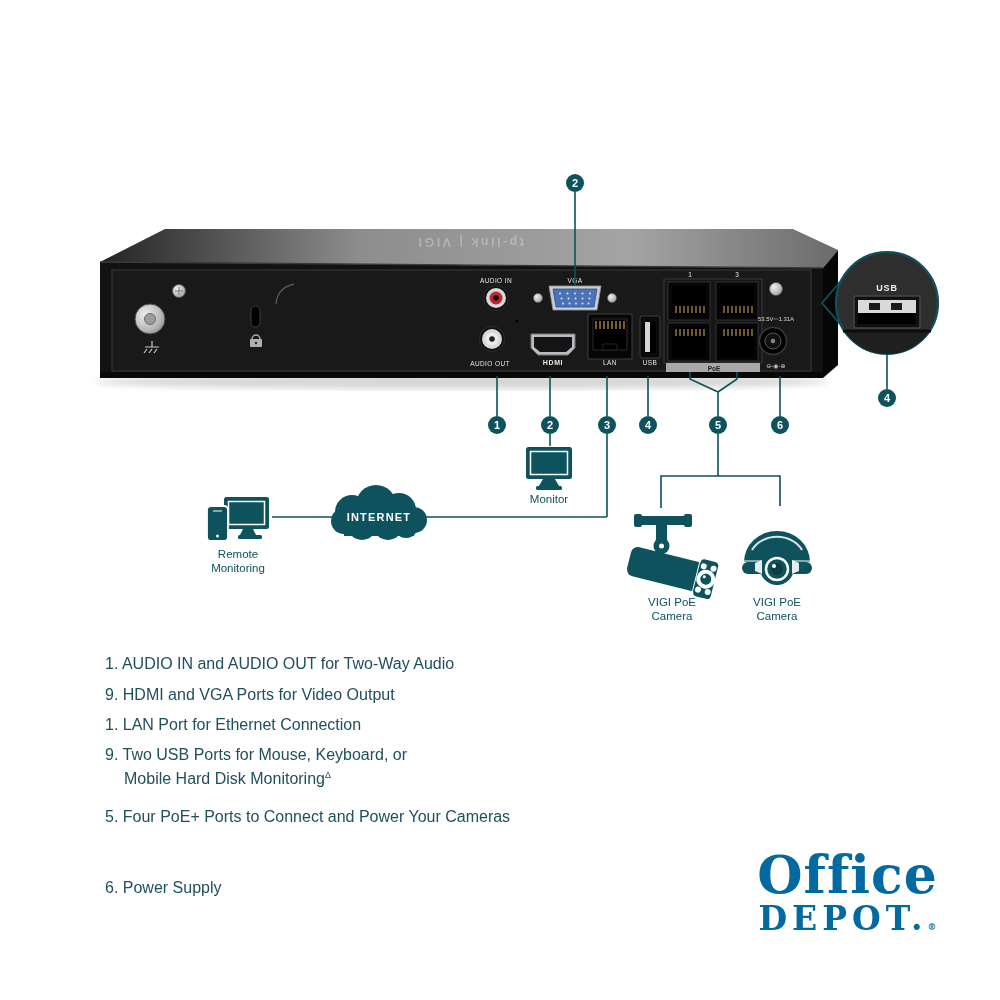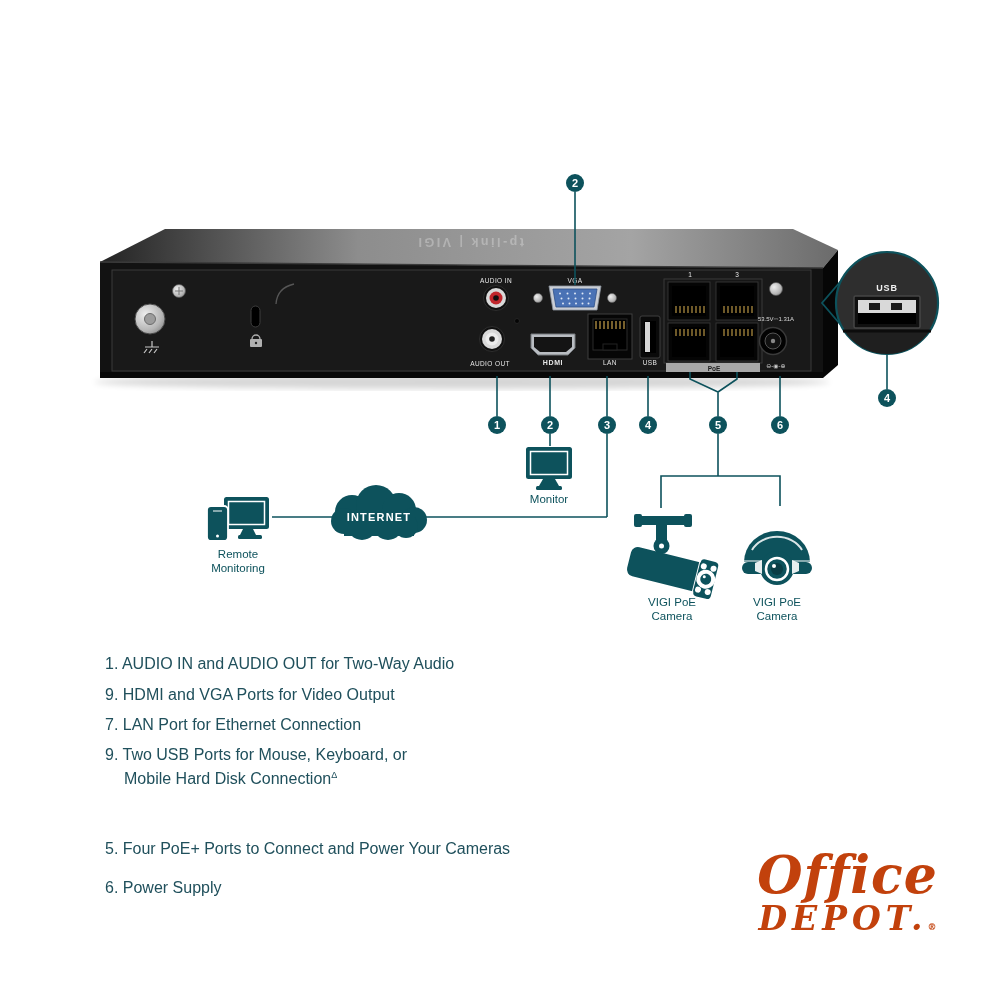--- a/index.html
+++ b/index.html
@@ -2,22 +2,22 @@
 <html><head>
 <meta charset="utf-8">
 <style>
   html,body{margin:0;padding:0;background:#fff;}
   .canvas{position:relative;width:1000px;height:1000px;background:#ffffff;overflow:hidden;
           font-family:"Liberation Sans",sans-serif;}
   svg{position:absolute;left:0;top:0;font-family:"Liberation Sans",sans-serif;}
   .feat{position:absolute;left:105px;font-size:16px;color:#20505c;white-space:nowrap;height:22px;}
   .feat.indent{left:124px;}
   .feat sup{font-size:9px;vertical-align:super;}
-  .wm{position:absolute;left:745px;top:849px;width:205px;text-align:center;color:#c2410c;
-      font-family:"DejaVu Serif","Liberation Serif",serif;font-weight:bold;line-height:1;font-style:italic;}
+  .wm{position:absolute;left:745px;top:849px;width:205px;text-align:center;color:#0369a1;
+      font-family:"DejaVu Serif","Liberation Serif",serif;font-weight:bold;line-height:1;}
   .wm1{font-size:52px;letter-spacing:1px;}
   .wm2{font-size:33px;letter-spacing:5px;margin-top:1px;white-space:nowrap;}
   .wm2 .reg{font-size:9px;letter-spacing:0;vertical-align:baseline;}
 </style>
 </head>
 <body>
 
 <div class="canvas">
 
 <svg width="1000" height="1000" viewBox="0 0 1000 1000">
@@ -323,24 +323,24 @@
       </g>
     </g>
     <text x="777" y="606" font-size="11.5" fill="#0d525c" text-anchor="middle">VIGI PoE</text>
     <text x="777" y="620" font-size="11.5" fill="#0d525c" text-anchor="middle">Camera</text>
   </g>
 </svg>
 
   <div>
     <div class="feat" style="top:655px">1. AUDIO IN and AUDIO OUT for Two-Way Audio</div>
     <div class="feat" style="top:686px">9. HDMI and VGA Ports for Video Output</div>
-    <div class="feat" style="top:716px">7. LAN Port for Ethernet Connection</div>
+    <div class="feat" style="top:716px">1. LAN Port for Ethernet Connection</div>
     <div class="feat" style="top:746px">9. Two USB Ports for Mouse, Keyboard, or</div>
-    <div class="feat indent" style="top:770px"><span>Mobile Hard Disk Connection</span><sup>Δ</sup></div>
-    <div class="feat" style="top:840px">5. Four PoE+ Ports to Connect and Power Your Cameras</div>
+    <div class="feat indent" style="top:770px"><span>Mobile Hard Disk Monitoring</span><sup>Δ</sup></div>
+    <div class="feat" style="top:808px">5. Four PoE+ Ports to Connect and Power Your Cameras</div>
     <div class="feat" style="top:879px">6. Power Supply</div>
   </div>
 
   <div class="wm">
     <div class="wm1">Office</div>
     <div class="wm2"><span>DEPOT.</span><span class="reg">®</span></div>
   </div>
 
 </div>
 

